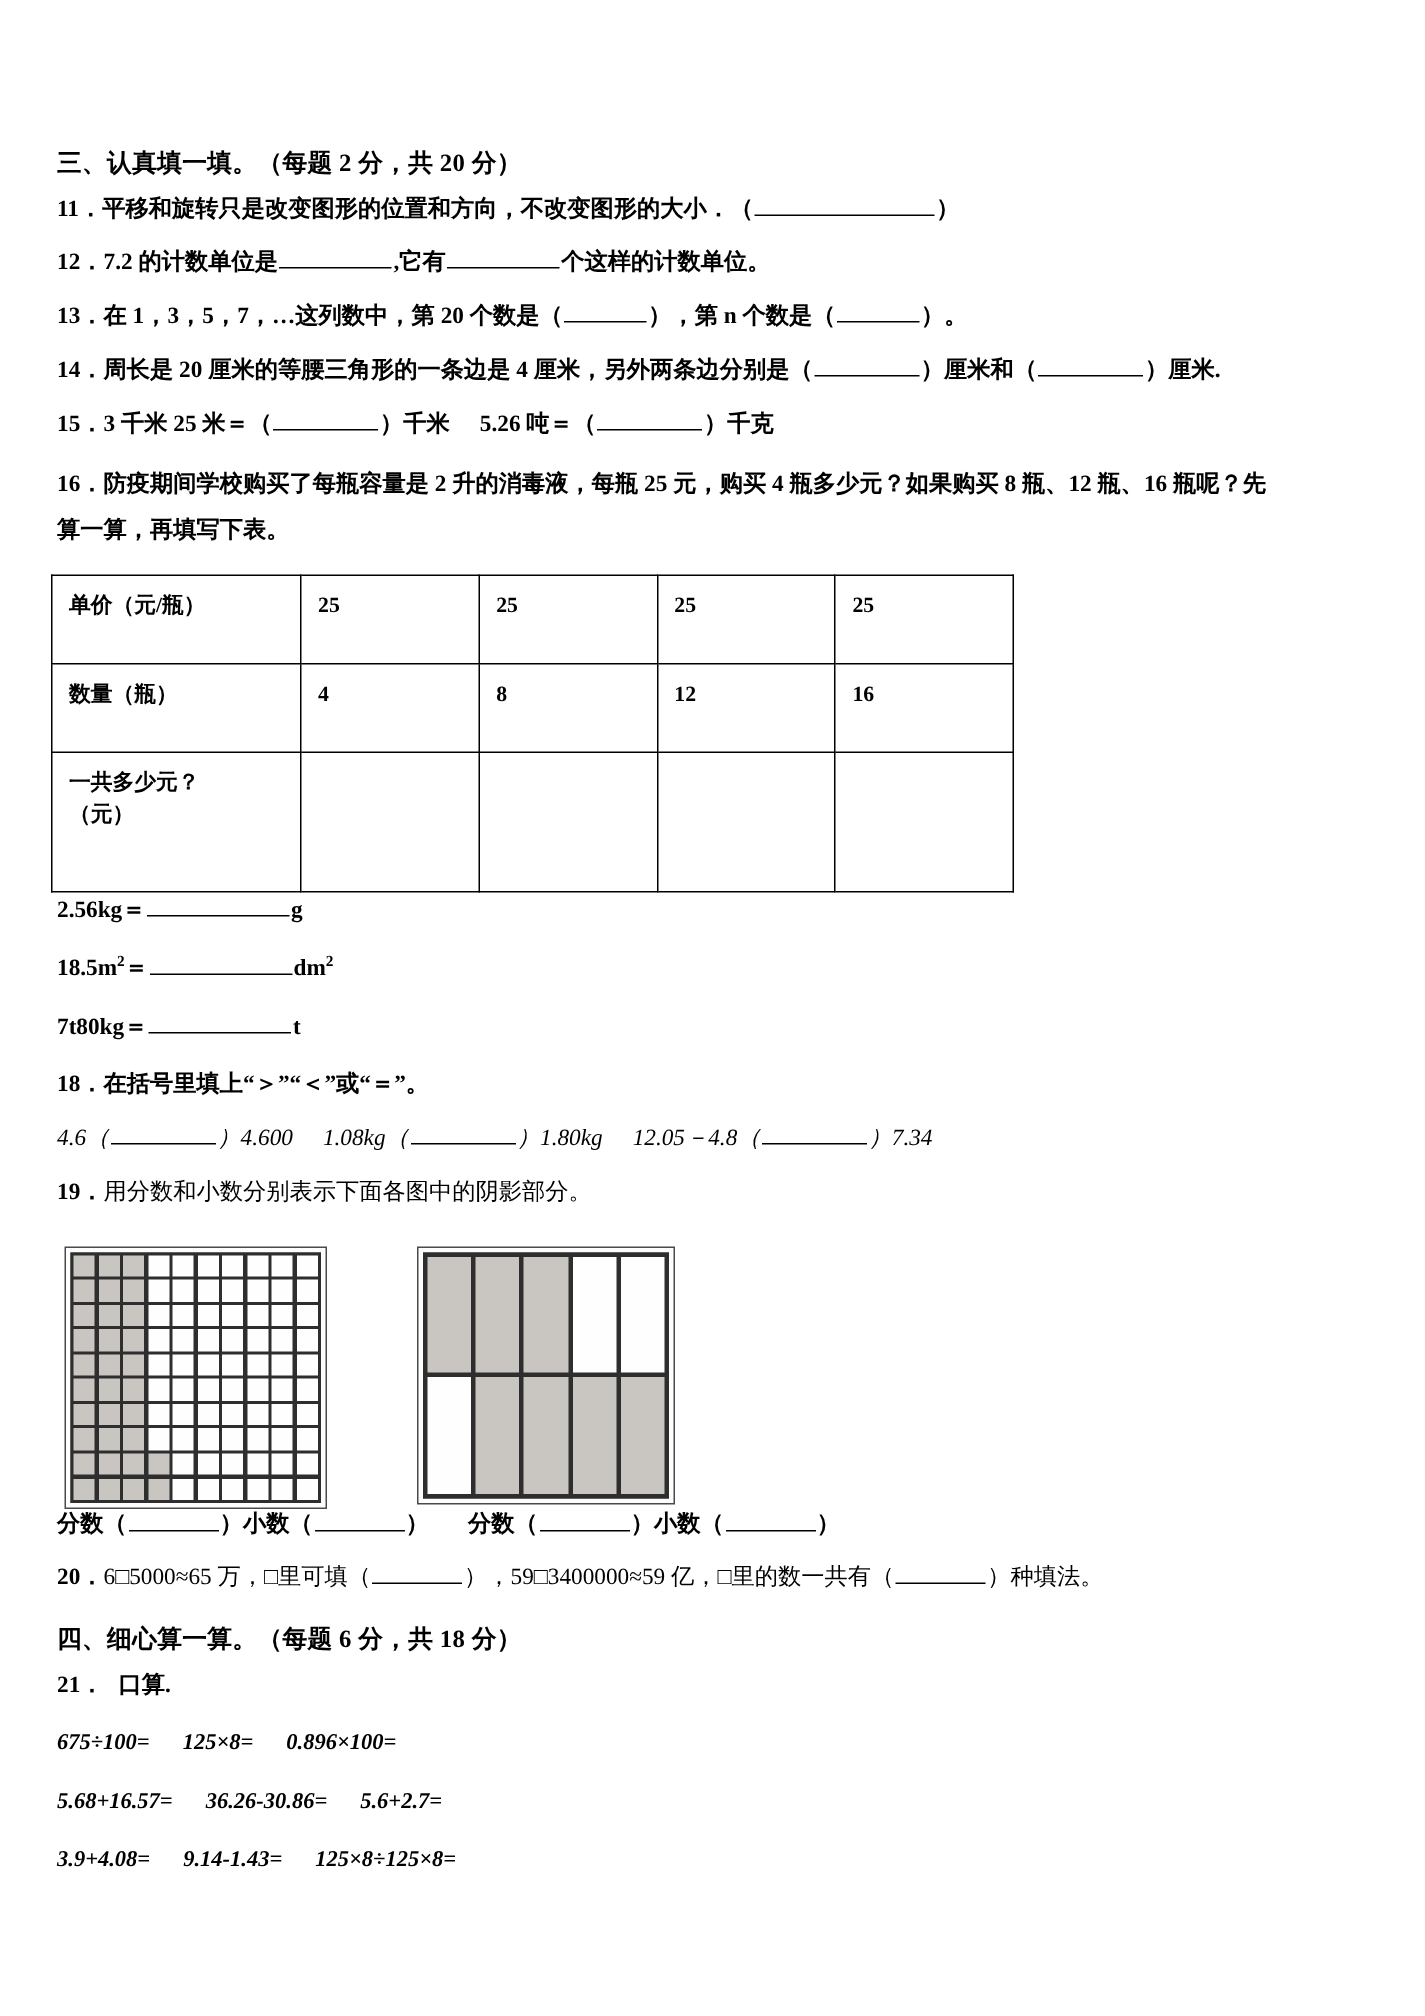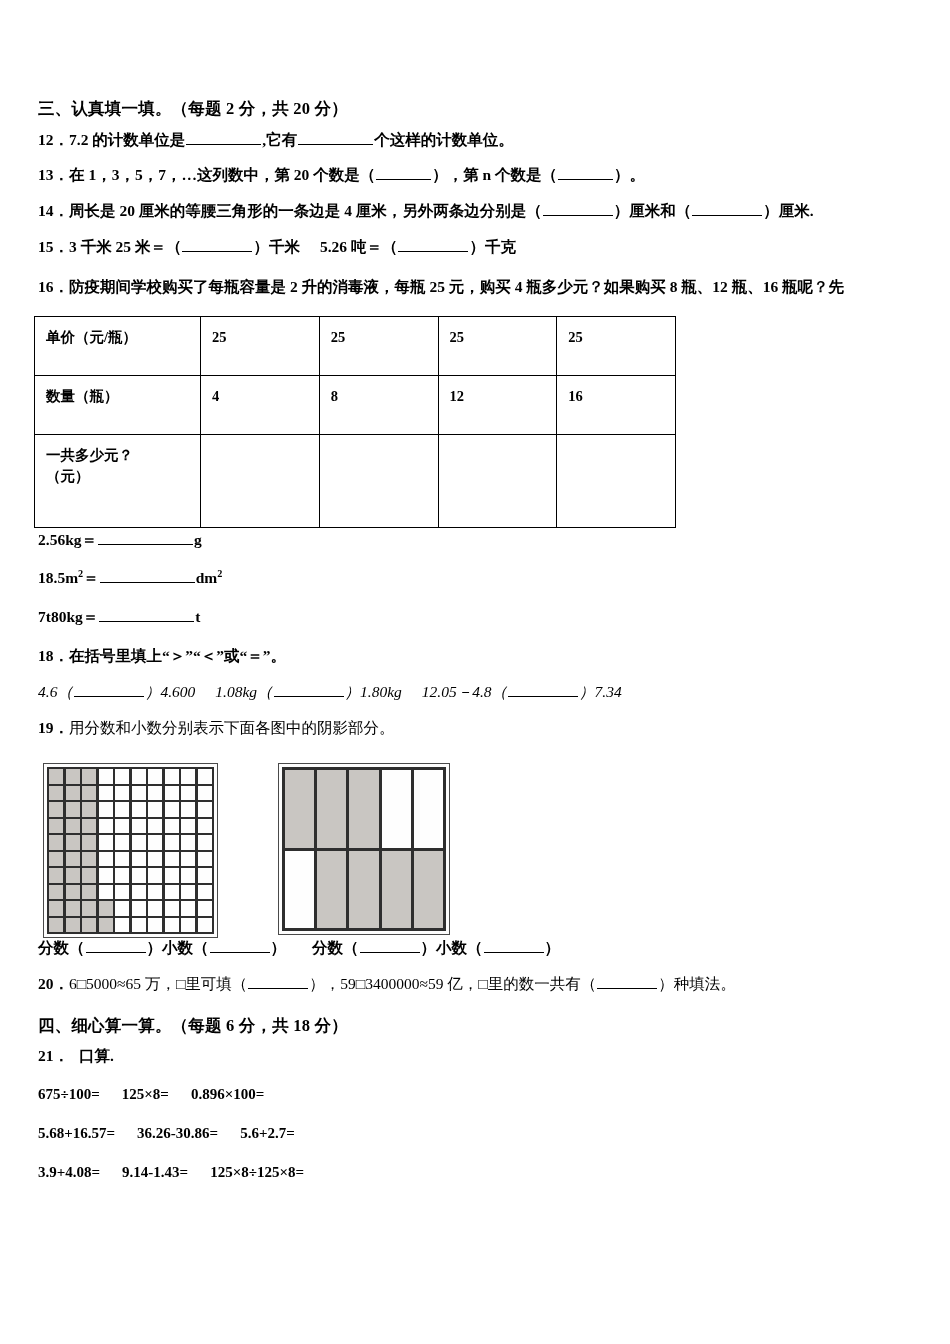--- a/index.html
+++ b/index.html
@@ -152,54 +152,58 @@
   .lbl-gap { display: inline-block; width: 26px; }
 
   
   .calc-row {
     font-size: 15px;
     font-weight: 700;
     line-height: 1.6;
     margin: 0 0 15px 0;
     white-space: nowrap;
   }
-  .calc-row .it { display: inline-block; }
+  .calc-row .it { display: inline-block; font-style: italic; }
   .calc-row .it + .it { margin-left: 22px; }
   .calc-first { margin-top: 13px; }
 
   .gap-sm { display: inline-block; width: 10px; }
   .gap-md { display: inline-block; width: 20px; }
 </style>
 </head>
 <body>
 
 <div class="page">
   <div class="content">
 
     <div class="sec-head">三、认真填一填。（每题 2 分，共 20  分）</div>
 
+    <div class="q">
+      <span class="q-num">11．</span><span>平移和旋转只是改变图形的位置和方向，不改变图形的大小．（</span><span class="blank-l b-120"></span><span>）</span>
+    </div>
 
     <div class="q">
       <span class="q-num">12．</span><span>7.2 的计数单位是</span><span class="blank-l b-75"></span><span>,它有</span><span class="blank-l b-75"></span><span>个这样的计数单位。</span>
     </div>
 
     <div class="q">
       <span class="q-num">13．</span><span>在 1，3，5，7，…这列数中，第 20 个数是（</span><span class="blank-l b-55"></span><span>），第 n 个数是（</span><span class="blank-l b-55"></span><span>）。</span>
     </div>
 
     <div class="q">
       <span class="q-num">14．</span><span>周长是 20 厘米的等腰三角形的一条边是 4 厘米，另外两条边分别是（</span><span class="blank-l b-70"></span><span>）厘米和（</span><span class="blank-l b-70"></span><span>）厘米.</span>
     </div>
 
     <div class="q">
       <span class="q-num">15．</span><span>3 千米 25 米＝（</span><span class="blank-l b-70"></span><span>）千米</span><span class="gap-md"></span><span>5.26 吨＝（</span><span class="blank-l b-70"></span><span>）千克</span>
     </div>
 
     <div class="q wrap" style="line-height:2.05;margin-bottom:0;">
       <span class="q-num">16．</span><span>防疫期间学校购买了每瓶容量是 2 升的消毒液，每瓶 25 元，购买 4 瓶多少元？如果购买 8 瓶、12 瓶、16 瓶呢？先</span>
+      <div>算一算，再填写下表。</div>
     </div>
 
     <table class="price-table">
       <tbody>
         <tr>
           <td class="c0 lbl">单价（元/瓶）</td>
           <td>25</td>
           <td>25</td>
           <td>25</td>
           <td>25</td>

